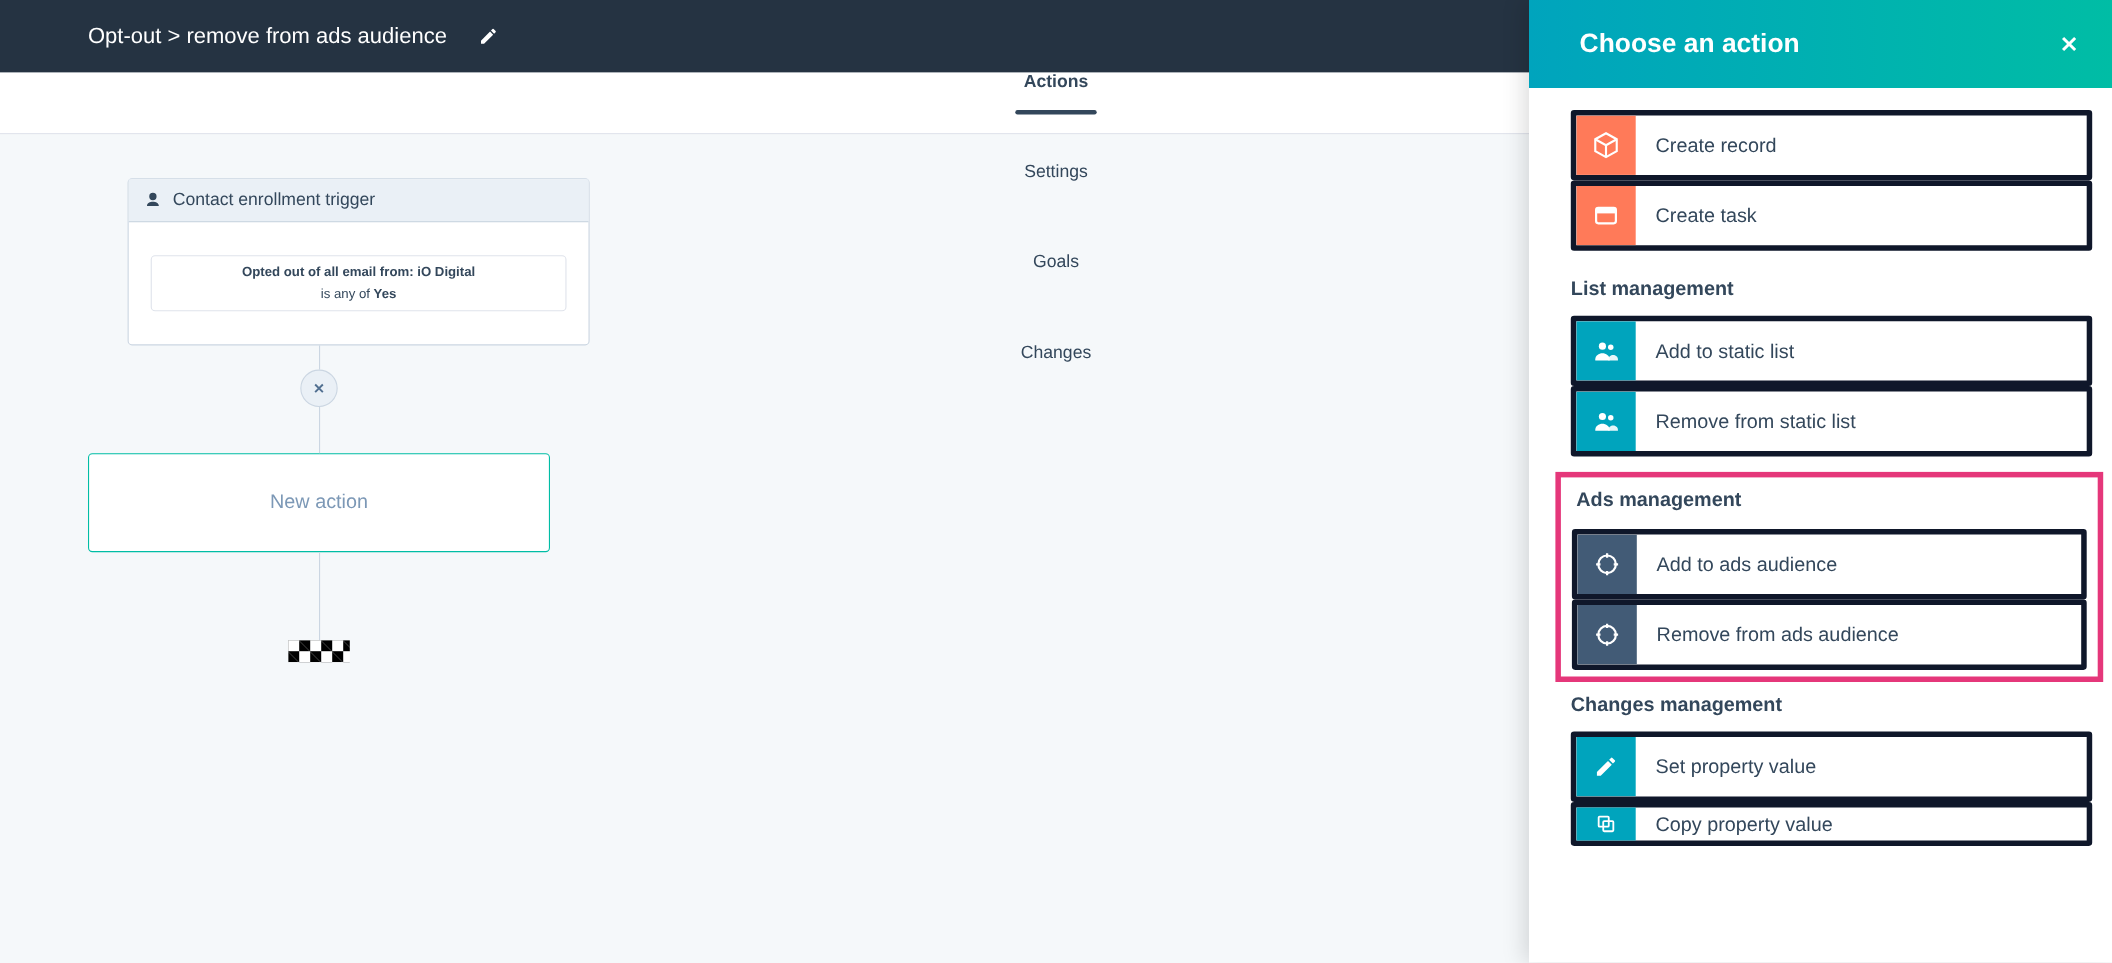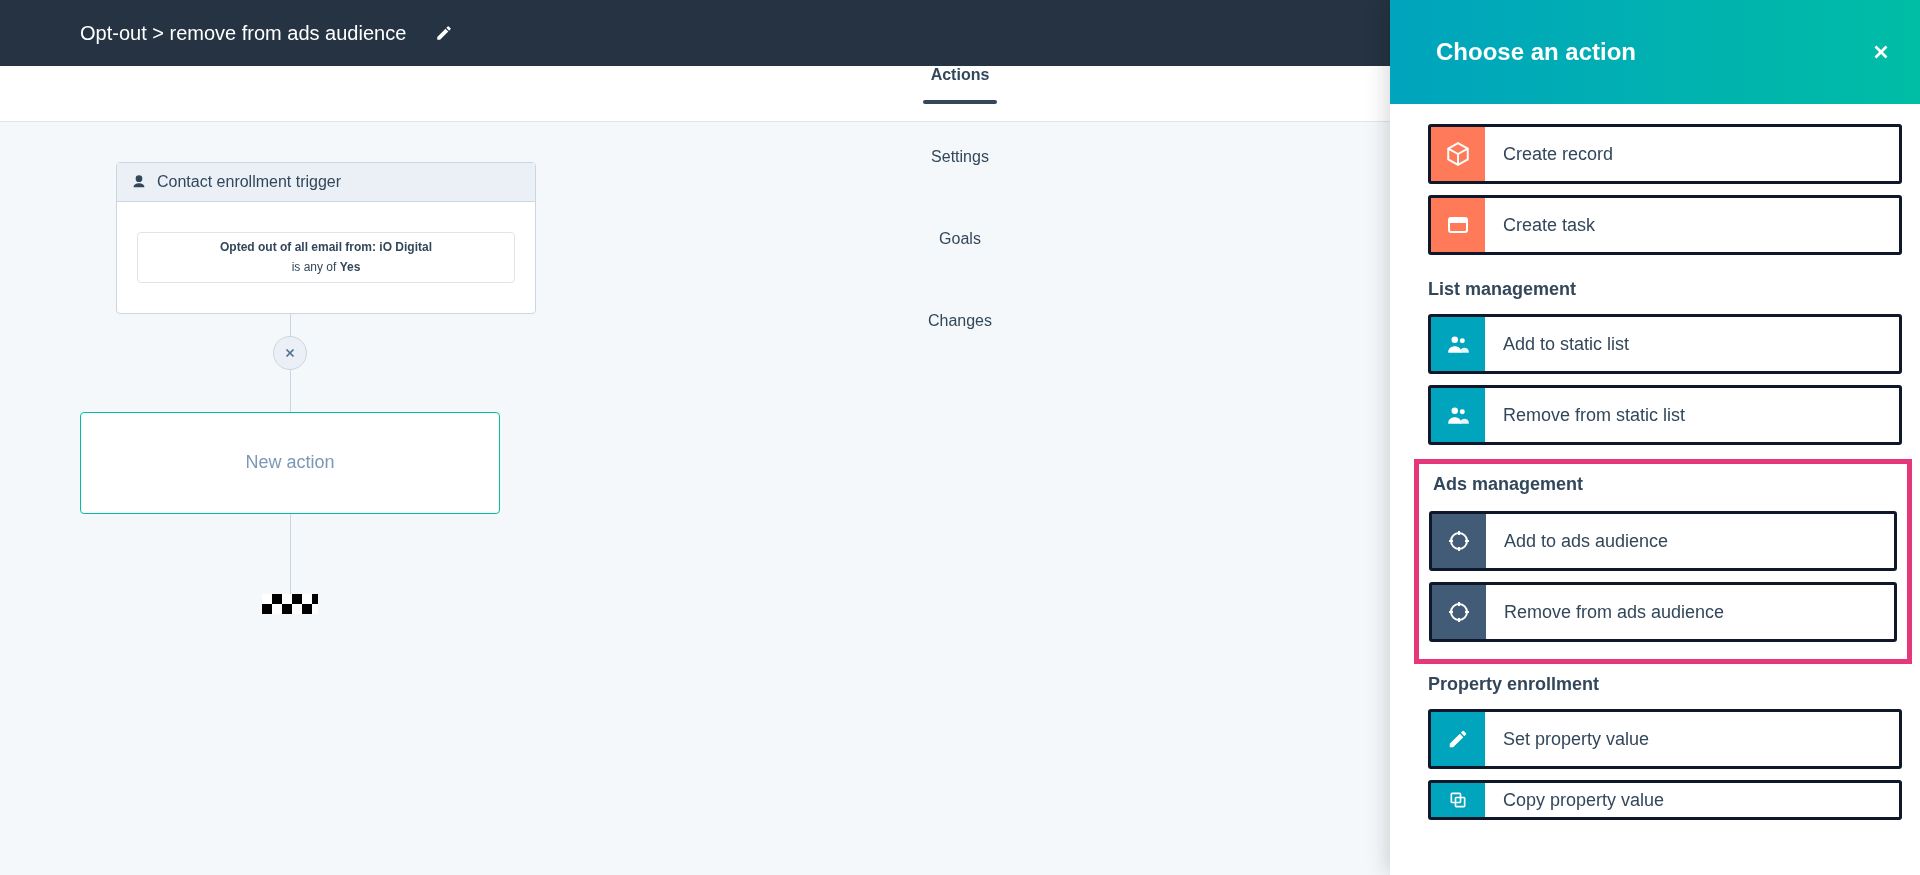--- a/index.html
+++ b/index.html
@@ -104,21 +104,21 @@
     border-radius:50%;
     background:#eaf0f6;
     border:1px solid #cbd6e2;
     display:flex; align-items:center; justify-content:center;
     color:#516f90;
     font-size:18px;
     cursor:pointer;
   }
   .new-action {
     width:420px;
-    height:102px;
+    height:90px;
     border:1px solid #00bda5;
     border-radius:4px;
     background:#fff;
     display:flex;
     align-items:center;
     justify-content:center;
     color:#7c98b6;
     font-size:18px;
     cursor:pointer;
   }
@@ -135,21 +135,21 @@
     position: absolute;
     top: 0; right: 0;
     width: 530px;
     height: 100%;
     background: #fff;
     box-shadow: -4px 0 20px rgba(0,0,0,0.15);
     display:flex;
     flex-direction:column;
   }
   .panel-header {
-    height: 104px;
+    height: 80px;
     background: linear-gradient(90deg,#00a4bd,#00bda5);
     color:#fff;
     display:flex;
     align-items:center;
     justify-content:space-between;
     padding: 0 28px 0 46px;
   }
   .panel-title {
     font-size: 24px;
     font-weight:600;
@@ -165,23 +165,23 @@
   }
   .section-label {
     font-size:18px;
     font-weight:600;
     color:#33475b;
     margin: 24px 0 14px 0;
   }
   .action-item {
     display:flex;
     align-items:center;
-    border:3px solid #0f172a;
+    border:5px solid #0f172a;
     border-radius:3px;
-    margin-bottom:11px;
+    margin-bottom:0;
     overflow:hidden;
     cursor:pointer;
     background:#fff;
   }
   .action-icon {
     width:54px; height:54px;
     display:flex; align-items:center; justify-content:center;
     color:#fff;
     flex-shrink:0;
   }
@@ -330,21 +330,21 @@
         <div class="action-icon navy">
           <svg width="24" height="24" viewBox="0 0 24 24" fill="none" stroke="white" stroke-width="2">
               <circle cx="12" cy="12" r="8"></circle>
               <path d="M12 2v4M12 18v4M2 12h4M18 12h4"></path>
             </svg>
         </div>
         <span class="action-label">Remove from ads audience</span>
       </div>
     </div>
 
-    <div class="section-label" style="margin-top:10px;">Property enrollment</div>
+    <div class="section-label" style="margin-top:10px;">Changes management</div>
     <div class="action-item">
       <div class="action-icon teal">
         <svg width="22" height="22" viewBox="0 0 24 24" fill="white">
             <path d="M3 17.25V21h3.75l11-11-3.75-3.75-11 11zM20.71 7.04a1 1 0 0 0 0-1.41l-2.34-2.34a1 1 0 0 0-1.41 0l-1.83 1.83 3.75 3.75 1.83-1.83z"></path>
           </svg>
       </div>
       <span class="action-label">Set property value</span>
     </div>
     <div class="action-item cut-bottom">
       <div class="action-icon teal">

